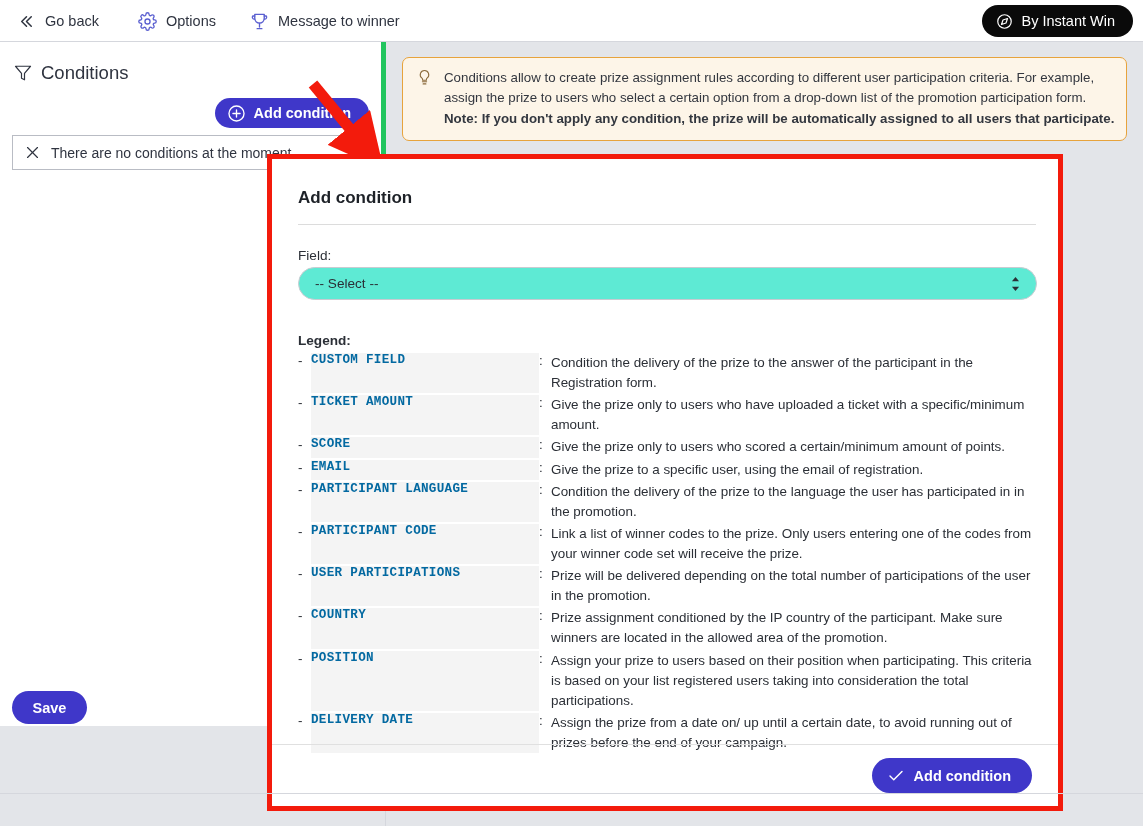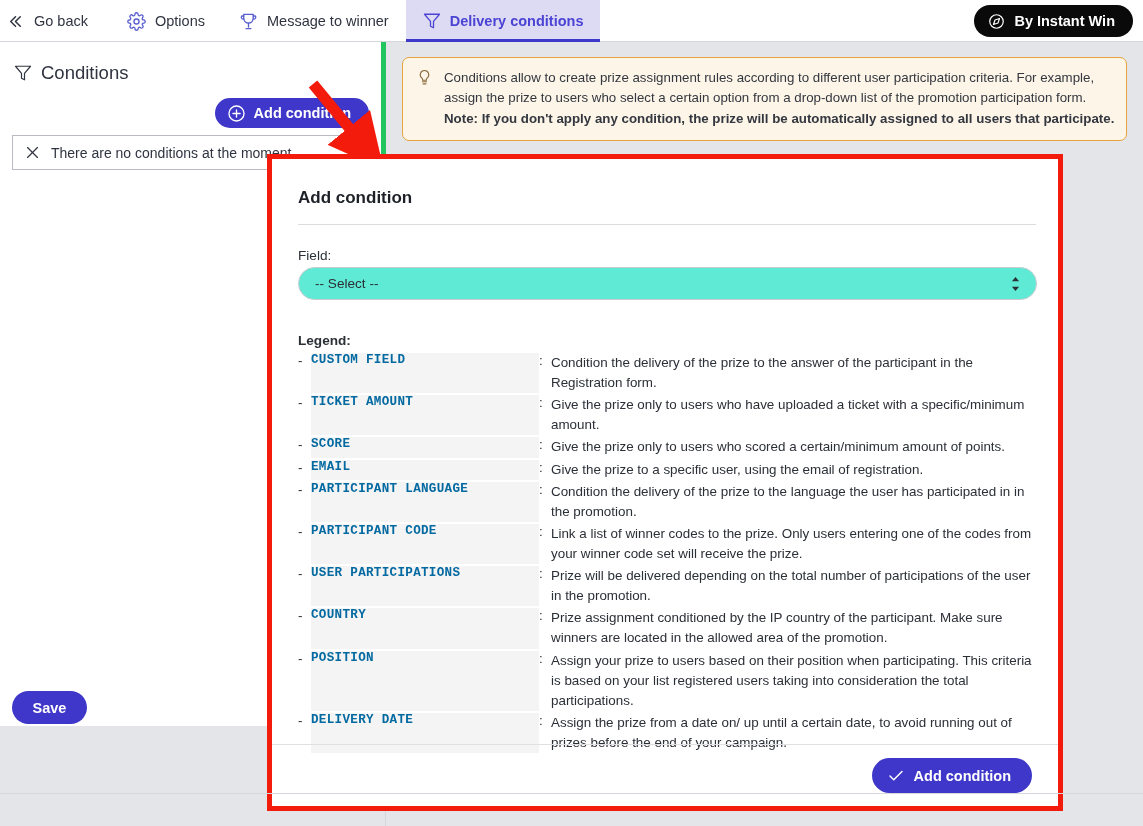--- a/index.html
+++ b/index.html
@@ -26,21 +26,21 @@
   .nav-item {
     display: flex; align-items: center; gap: 9px;
     padding: 0 17px;
     font-size: 14.5px;
     color: #2f3440;
     cursor: pointer;
     position: relative;
     height: 42px;
   }
   .nav-item .lbl { white-space: nowrap; }
-  .nav-item.go-back { padding-left: 6px; padding-right: 22px; }
+  .nav-item.go-back { padding-left: 17px; padding-right: 22px; }
   .nav-item.active {
     background: #dddaf3;
     color: #4a43d4;
     font-weight: bold;
   }
   .nav-item.active::after {
     content: "";
     position: absolute; left: 0; right: 0; bottom: 0;
     height: 3px; background: #3f37c9;
   }
@@ -48,21 +48,21 @@
   .nav-icon svg { display: block; }
 
   .instant-win-btn {
     position: absolute; top: 5px; right: 10px;
     height: 32px;
     background: #0a0a0a;
     color: #ffffff;
     border-radius: 16px;
     display: flex; align-items: center; gap: 9px;
     padding: 0 18px 0 14px;
-    font-size: 14.5px; font-weight: bold;
+    font-size: 14.5px; font-weight: normal;
     cursor: pointer;
   }
 
   
   .left-panel {
     position: absolute; top: 42px; left: 0;
     width: 386px; height: 684px;
     background: #ffffff;
     border-right: 5px solid #22c55e;
   }
@@ -266,28 +266,20 @@
         <path d="M6 3h12v5a6 6 0 0 1-12 0z"></path>
         <path d="M6 5H3.5a2.5 2.5 0 0 0 2.5 4"></path>
         <path d="M18 5h2.5a2.5 2.5 0 0 1-2.5 4"></path>
         <line x1="12" y1="14" x2="12" y2="19"></line>
         <line x1="9" y1="21" x2="15" y2="21"></line>
       </svg>
     </span>
     <span class="lbl">Message to winner</span>
   </div>
 
-  <div class="nav-item active">
-    <span class="nav-icon">
-      <svg width="18" height="18" viewBox="0 0 24 24" fill="none" stroke="#4a43d4" stroke-width="1.7" stroke-linecap="round" stroke-linejoin="round">
-        <polygon points="22 3 2 3 10 12.46 10 19 14 21 14 12.46 22 3"></polygon>
-      </svg>
-    </span>
-    <span class="lbl">Delivery conditions</span>
-  </div>
 
   <div class="instant-win-btn">
     <span class="nav-icon">
       <svg width="17" height="17" viewBox="0 0 24 24" fill="none" stroke="#ffffff" stroke-width="1.7" stroke-linecap="round" stroke-linejoin="round">
         <circle cx="12" cy="12" r="9.5"></circle>
         <polygon points="16.24 7.76 14.12 14.12 7.76 16.24 9.88 9.88 16.24 7.76"></polygon>
       </svg>
     </span>
     <span>By Instant Win</span>
   </div>

